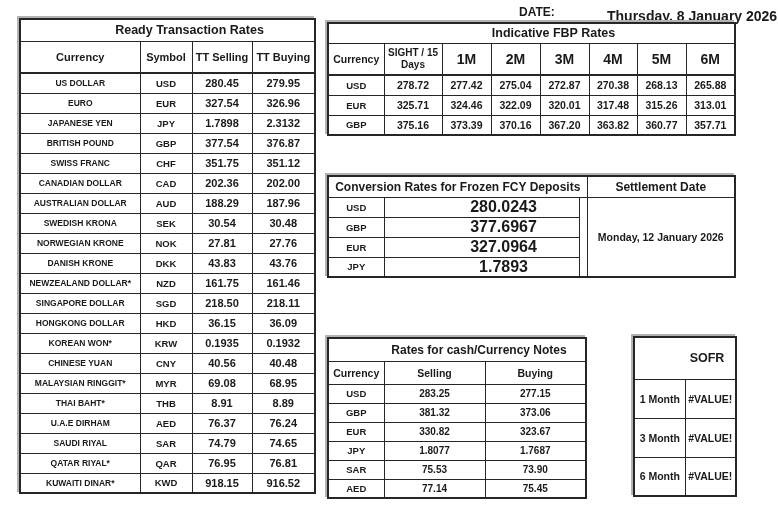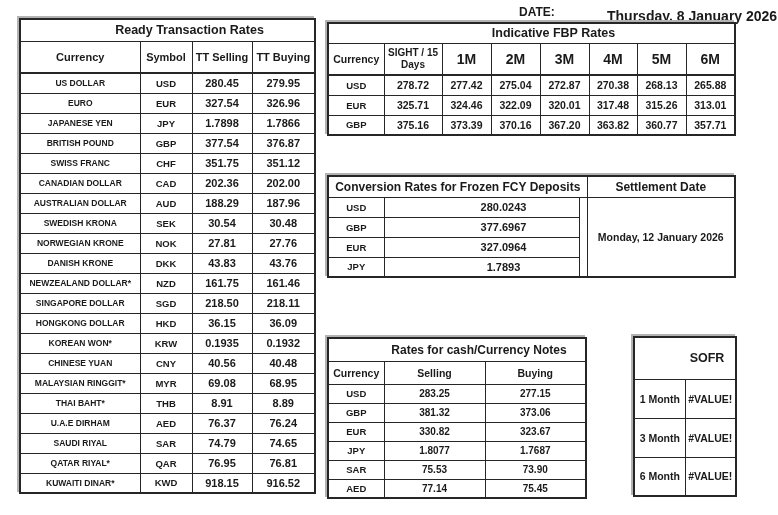--- a/index.html
+++ b/index.html
@@ -56,21 +56,21 @@
   #tbl-fbp tbody tr { height: 20px; }
   #tbl-fbp tbody td { font-size: 10.5px; }
   #tbl-fbp tbody td:first-child { font-size: 9.5px; }
 
   
   #tbl-frozen { left: 327px; top: 175px; width: 407px; }
   #tbl-frozen tr.hdr2 { height: 21px; }
   #tbl-frozen tr.hdr2 th { font-size: 12px; margin-left: 28px; }
   #tbl-frozen tbody tr { height: 20px; }
   #tbl-frozen td.cur { font-size: 9.5px; }
-  #tbl-frozen td.val { font-size: 11px; padding-left: 44px; }
+  #tbl-frozen td.val { font-size: 16px; padding-left: 44px; }
   #tbl-frozen td.sp  { border-top: none; border-bottom: none; }
   #tbl-frozen td.settle { font-size: 10.5px; }
 
   
   #tbl-cash { left: 327px; top: 337px; width: 258px; }
   #tbl-cash tr.title-row { height: 23px; }
   #tbl-cash tr.title-row th { font-size: 12px; }
   #tbl-cash tr.hdr { height: 23px; }
   #tbl-cash tr.hdr th { font-size: 10.5px; }
   #tbl-cash tbody tr { height: 19px; }
@@ -123,21 +123,21 @@
         <tr>
           <td>EURO</td>
           <td>EUR</td>
           <td>327.54</td>
           <td>326.96</td>
         </tr>
         <tr>
           <td>JAPANESE YEN</td>
           <td>JPY</td>
           <td>1.7898</td>
-          <td>1.7866</td>
+          <td>2.3132</td>
         </tr>
         <tr>
           <td>BRITISH POUND</td>
           <td>GBP</td>
           <td>377.54</td>
           <td>376.87</td>
         </tr>
         <tr>
           <td>SWISS FRANC</td>
           <td>CHF</td>

